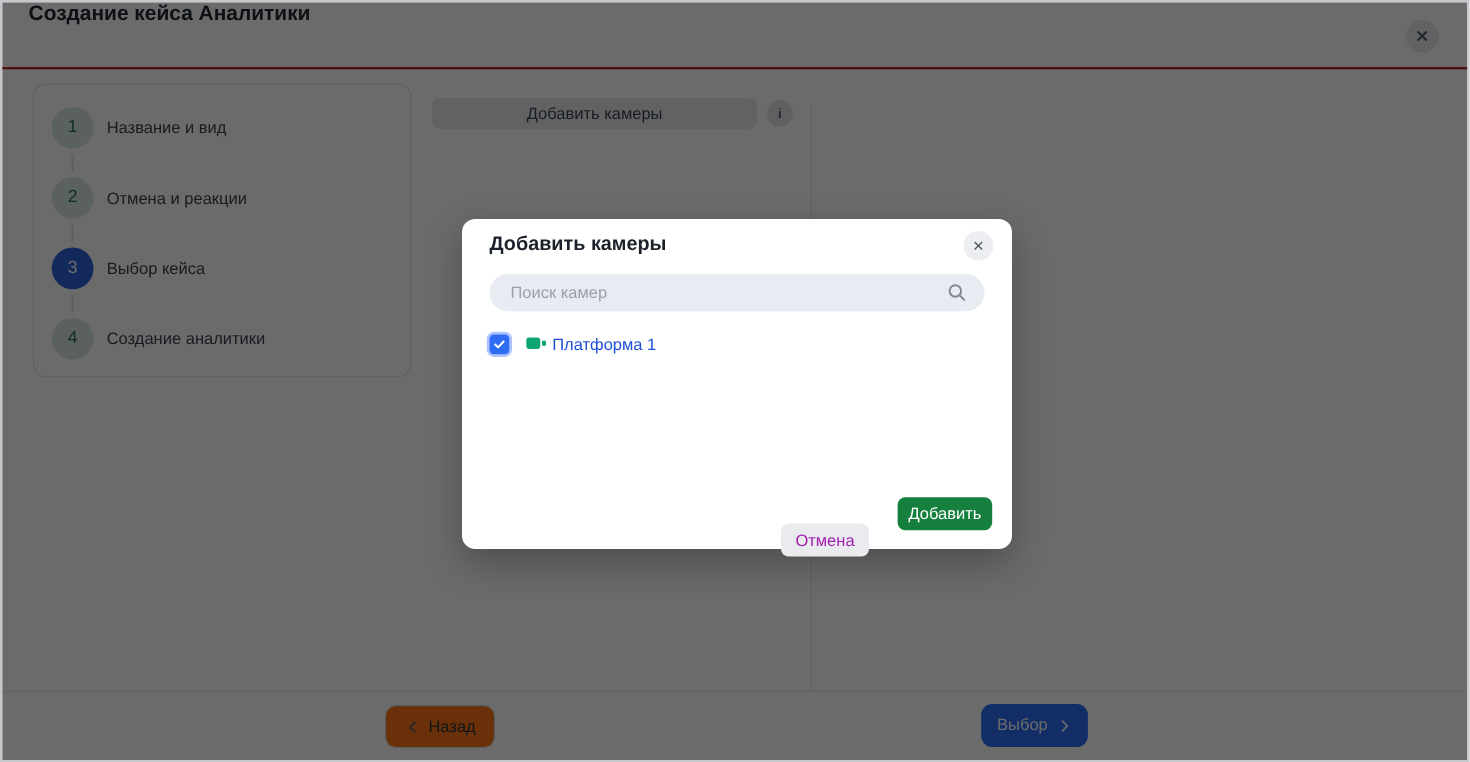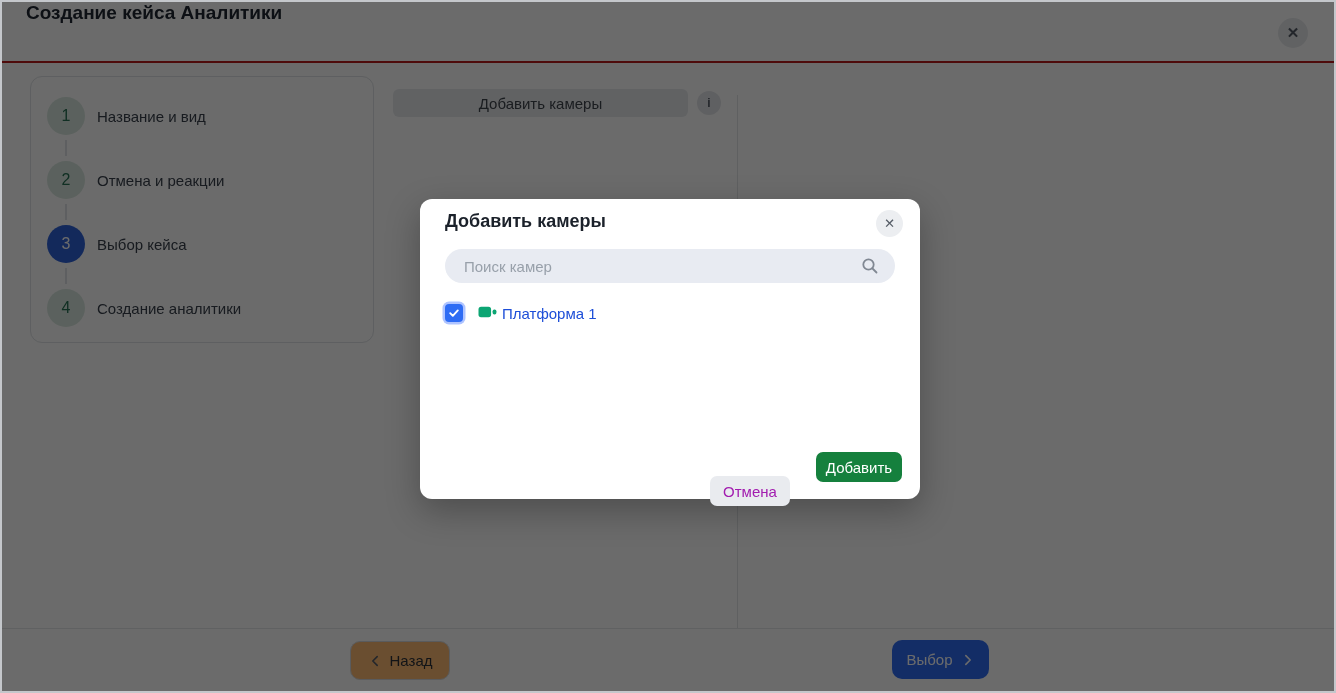--- a/index.html
+++ b/index.html
@@ -39,21 +39,21 @@
   .info-btn { left:695px; top:89px; width:24px; height:24px; font-size:12px;
               font-style:normal; font-weight:700; background:#e3e5e9; }
   .v-divider { position:absolute; left:735px; top:93px; width:1px; height:537px; background:#e3e5e8; }
 
   
   .footer { position:absolute; left:0; bottom:0; width:100%; height:63px;
             background:#fff; border-top:1px solid #e4e6e9; }
   .btn { display:flex; align-items:center; justify-content:center; gap:8px;
          font-size:15px; cursor:pointer; font-family:inherit; }
   .back-btn { position:absolute; left:348px; top:12px; width:100px; height:39px;
-              background:#fdba74; border:1px solid #d6dade; border-radius:10px; color:#2b3138; }
+              background:#f97316; border:1px solid #d6dade; border-radius:10px; color:#2b3138; }
   .next-btn { position:absolute; left:890px; top:11px; width:97px; height:39px;
               background:#2e6cf4; border:none; border-radius:10px; color:#fff; }
   .chev { display:inline-flex; }
 
   
   .overlay { position:absolute; left:0; top:0; width:100%; height:100%;
              background:rgba(0,0,0,0.58); z-index:10; }
   .modal { position:absolute; left:418px; top:197px; width:500px; height:300px;
            background:#fff; border-radius:12px; z-index:20;
            box-shadow:0 12px 34px rgba(0,0,0,0.28); }

